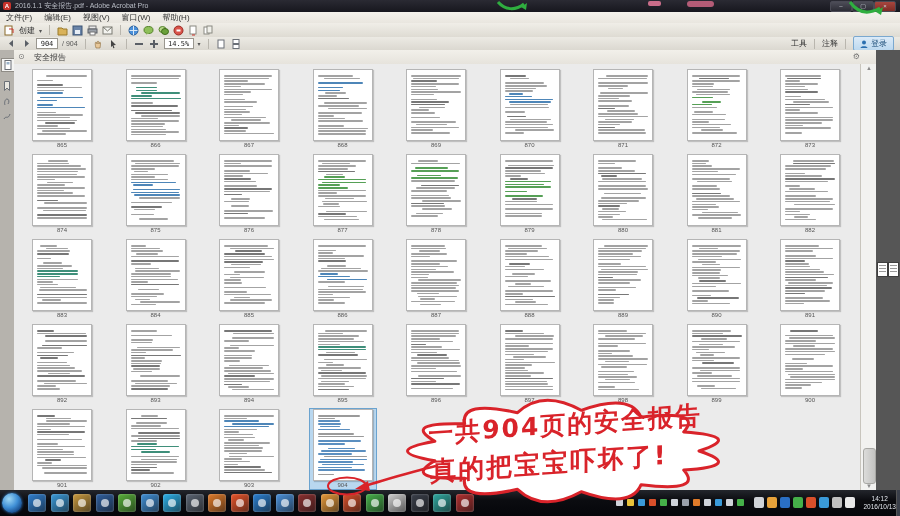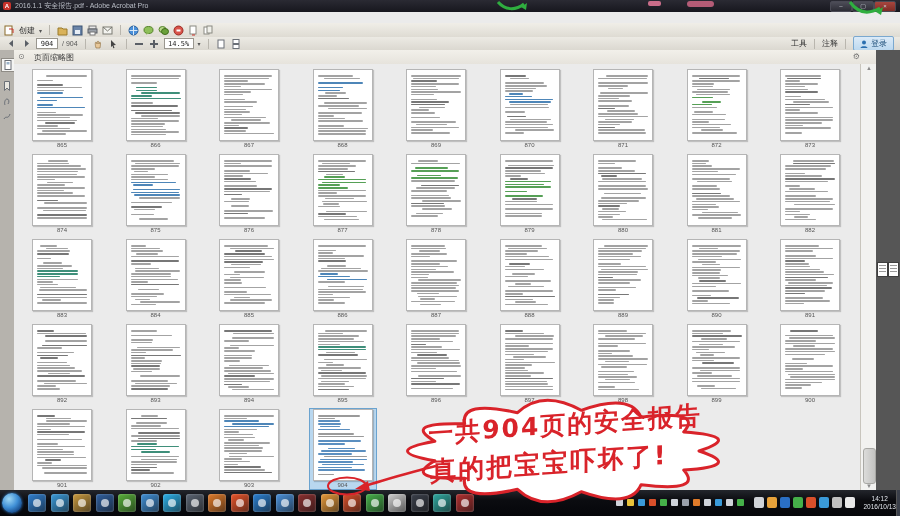--- a/index.html
+++ b/index.html
@@ -73,20 +73,21 @@
 <div id="screen">
 
   <div class="titlebar">
     <span class="appicon">A</span>
     <span class="title-text">2016.1.1 安全报告.pdf - Adobe Acrobat Pro</span>
     <span class="winbtn" style="right:48px;">–</span>
     <span class="winbtn" style="right:26px;">▢</span>
     <span class="winbtn close" style="right:4px;">×</span>
   </div>
 
+  <div class="menubar" id="menubar"><span class="menu-item">文件(F)</span><span class="menu-item">编辑(E)</span><span class="menu-item">视图(V)</span><span class="menu-item">窗口(W)</span><span class="menu-item">帮助(H)</span></div>
 
   <div class="toolbar1">
     <div class="tb-group" style="left:4px;">
       <span class="tb-icon">
         <svg width="11" height="11">
             <rect x="1" y="1" width="7" height="9" fill="#fff" stroke="#8a6a2a"></rect>
             <path d="M5 4 L9 4 L9 8" stroke="#c8322b" fill="none"></path>
           </svg>
       </span>
       <span class="tb-label">创建</span>
@@ -242,21 +243,21 @@
     </span>
     <span class="nav-icon" style="top:60px;">
       <svg width="8" height="10">
           <path d="M1 8 C3 4 5 9 7 3" fill="none" stroke="#6a6f76"></path>
         </svg>
     </span>
   </div>
 
   <div class="panel-header">
     <span class="opt-icon">⊙</span>
-    <span class="panel-title">页面缩略图</span>
+    <span class="panel-title">安全报告</span>
     <span class="gear-icon">⚙</span>
   </div>
 
   <div class="grid-area" id="grid">
       <div class="thumb-cell" style="left: 15px; top: 5px;">
         <div class="thumb-page">
           <div class="thumb-line" style="left: 13.1977px; top: 5px; width: 40.8023px; background: rgb(163, 163, 163);"></div>
           <div class="thumb-line" style="left: 4px; top: 9.6px; width: 16.179px; background: rgb(163, 163, 163);"></div>
           <div class="thumb-line" style="left: 4px; top: 14.2px; width: 26.4547px; background: rgb(119, 119, 119);"></div>
           <div class="thumb-line" style="left: 4px; top: 16.9px; width: 44.7719px; background: rgb(163, 163, 163);"></div>

